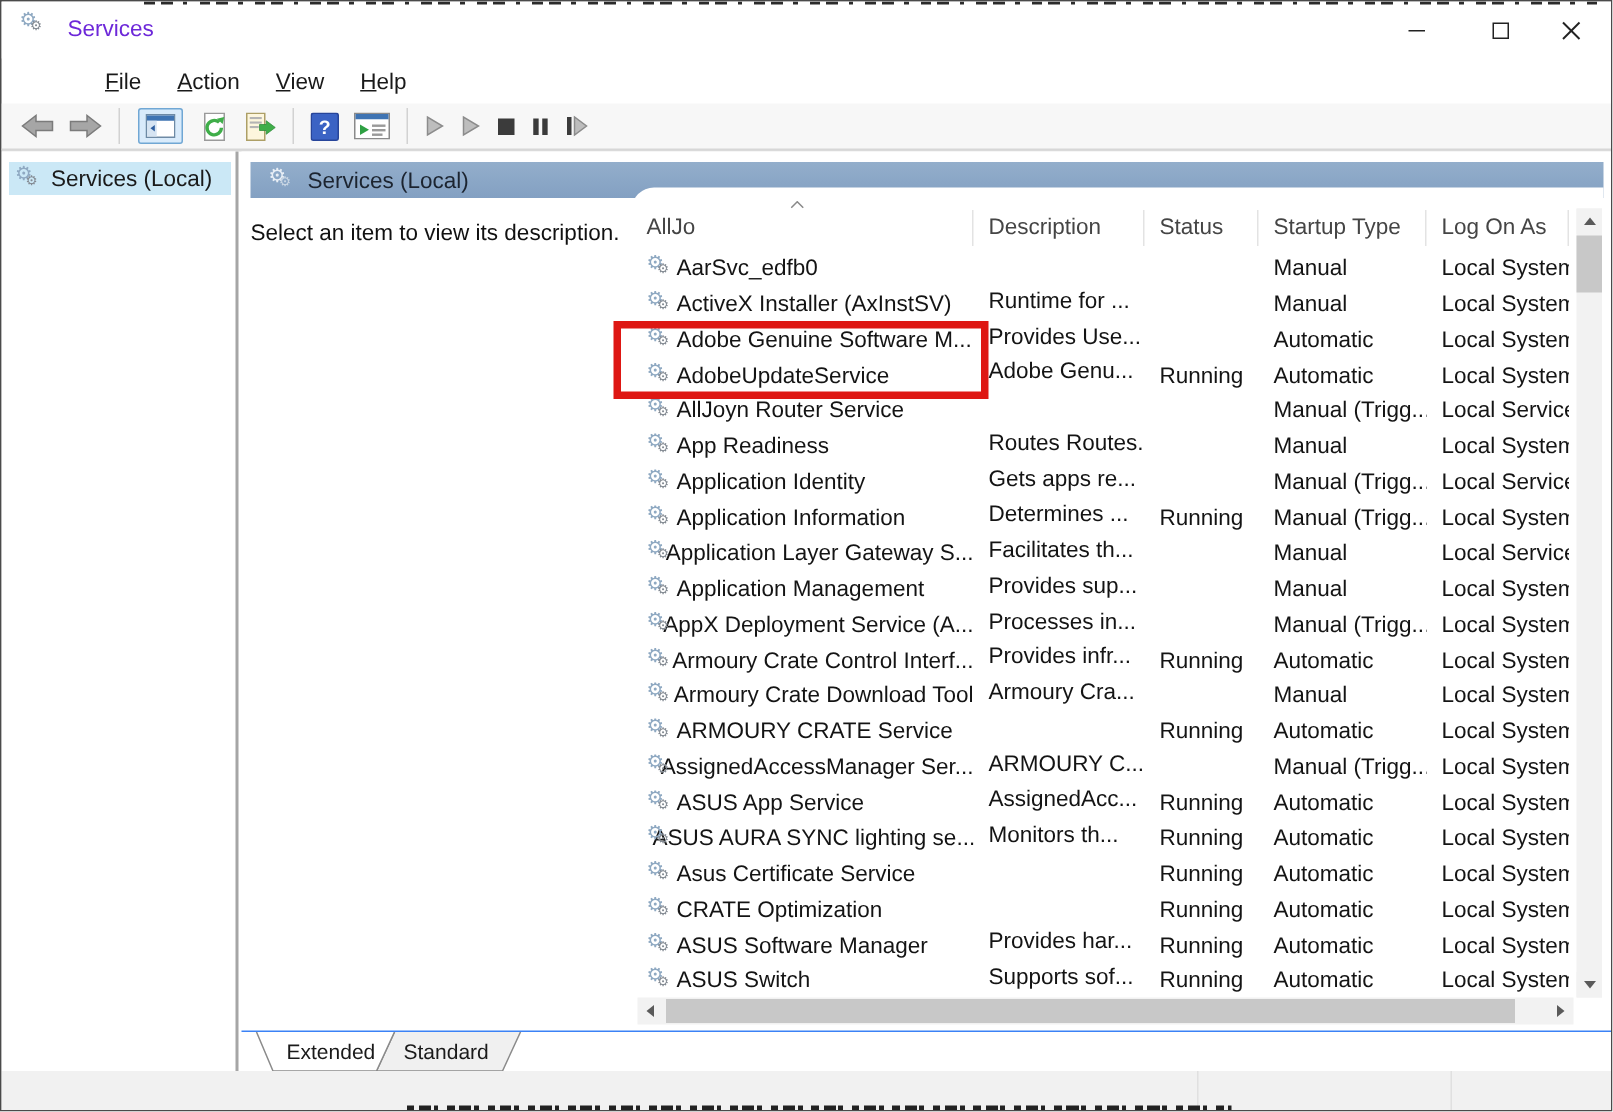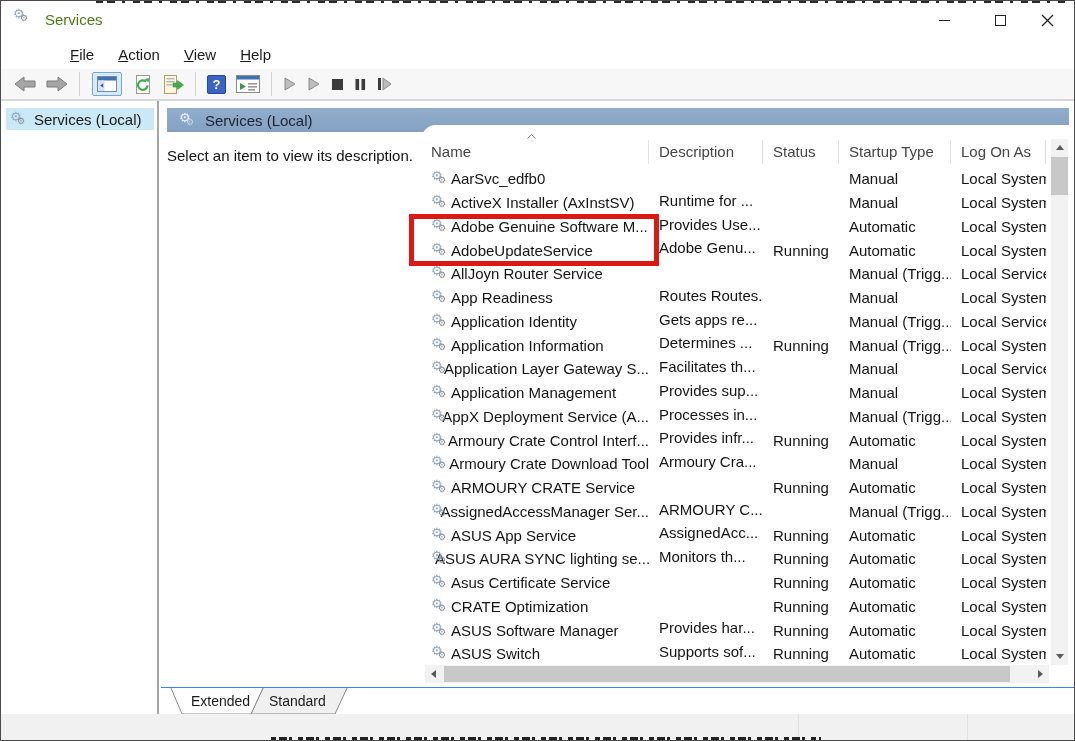--- a/index.html
+++ b/index.html
@@ -2,21 +2,21 @@
 <html><head>
 <meta charset="utf-8">
 <style>
   *{box-sizing:border-box;margin:0;padding:0}
   html,body{width:1075px;height:741px;background:#fff;font-family:"Liberation Sans",sans-serif;}
   .window{position:relative;width:1075px;height:741px;background:#fff;border:1px solid #4a4a4a;overflow:hidden;}
 
   
   .titlebar{position:absolute;left:0;top:0;width:100%;height:38px;background:#fff;}
   .title-icon{position:absolute;left:12px;top:8px;}
-  .title-text{position:absolute;left:44px;top:10px;font-size:15px;color:#4d7c0f;}
+  .title-text{position:absolute;left:44px;top:10px;font-size:15px;color:#6d28d9;}
   .winbtn{position:absolute;top:0;width:47px;height:38px;display:flex;align-items:center;justify-content:center;}
   .btn-min{right:106px}.btn-max{right:50px}.btn-close{right:3px}
   .glyph-min{width:11px;height:1px;background:#222;}
   .glyph-max{width:11px;height:11px;border:1px solid #222;}
 
   
   .menubar{position:absolute;left:0;top:38px;width:100%;height:30px;background:#fff;display:flex;align-items:center;padding-left:24px;margin-left:45px;}
   .menu-item{font-size:15px;color:#1a1a1a;margin-right:24px;}
   .menu-item u{text-decoration:underline;}
 
@@ -224,21 +224,21 @@
           <span class="g1">⚙</span>
           <span class="g2">⚙</span>
         </span>
       <span class="lbl">Services (Local)</span>
     </div>
     <div class="desc-prompt">Select an item to view its description.</div>
 
     <div class="list-panel"></div>
 
     <div class="list-header" id="list-header">
-        <span class="hcol first" style="width: 224px;">Name</span>
+        <span class="hcol first" style="width: 224px;">AllJo</span>
         <span class="hcol" style="width: 114px;">Description</span>
         <span class="hcol" style="width: 76px;">Status</span>
         <span class="hcol" style="width: 112px;">Startup Type</span>
         <span class="hcol" style="width: 95px;">Log On As</span>
       </div>
     <svg class="sort-caret" width="9" height="5">
         <polyline points="0.5,4.5 4.5,0.5 8.5,4.5" stroke="#8a8a8a" fill="none"></polyline>
       </svg>
 
     <div class="rows" id="rows">

